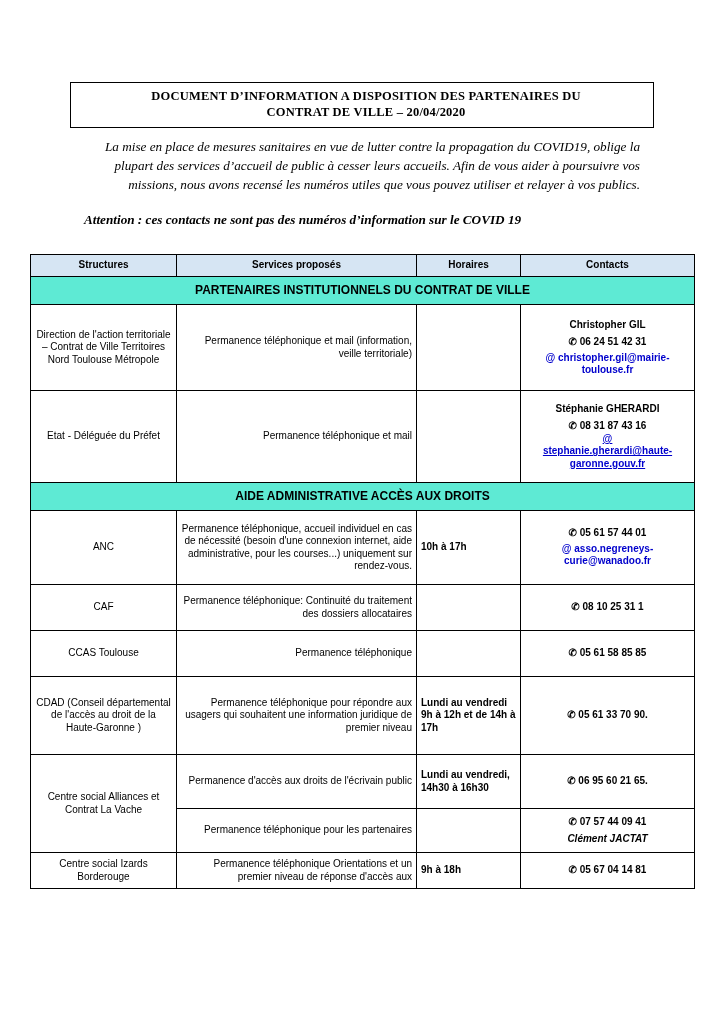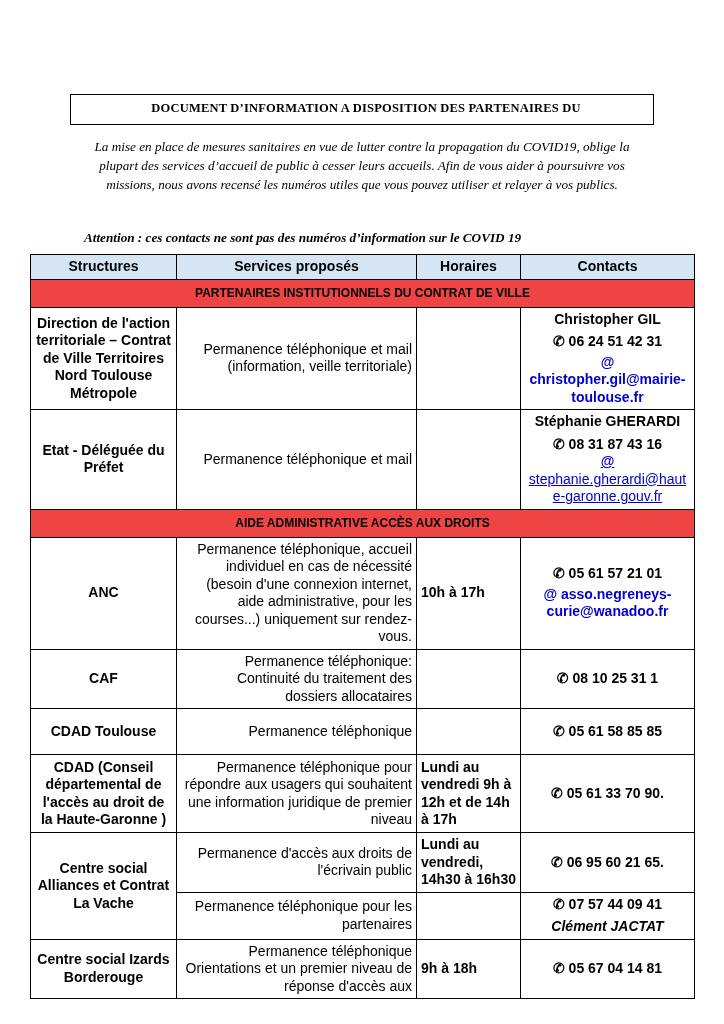--- a/index.html
+++ b/index.html
@@ -20,87 +20,86 @@
     overflow: hidden;
   }
   .title-box {
     position: absolute;
     left: 70px;
     top: 82px;
     width: 584px;
     border: 1px solid #000;
     padding: 6px 0 7px 8px;
     text-align: center;
-    margin-top: 12px;
   }
   .title-box .line {
     font-family: "Liberation Serif", serif;
     font-weight: bold;
     font-size: 12.5px;
     letter-spacing: 0.2px;
     line-height: 1.25;
     color: #000;
   }
   .intro {
     position: absolute;
     left: 84px;
     top: 137px;
     width: 556px;
     font-family: "Liberation Serif", serif;
     font-style: italic;
     font-size: 13.2px;
     line-height: 1.45;
     color: #000;
-    text-align: center;
+    text-align: right;
   }
   .attention {
     position: absolute;
     left: 84px;
-    top: 230px;
+    top: 212px;
     width: 556px;
     font-family: "Liberation Serif", serif;
     font-style: italic;
     font-weight: bold;
     font-size: 13.2px;
     color: #000;
   }
   table.main {
     position: absolute;
     left: 30px;
     top: 254px;
     width: 664px;
     border-collapse: collapse;
     table-layout: fixed;
   }
   table.main td, table.main th {
     border: 1px solid #000;
     vertical-align: middle;
     padding: 3px 4px;
-    font-size: 14px;
+    font-size: 10px;
     color: #000;
     line-height: 1.25;
   }
   thead th {
     background: #d6e5f3;
     font-weight: bold;
     font-size: 13px;
     text-align: center;
     height: 22px;
     padding: 3px 2px;
   }
   tr.section td {
-    background: #ef4444;
+    background: #5eead4;
     text-align: center;
     font-weight: bold;
     font-size: 12px;
     padding: 6px 4px;
   }
   td.struct {
     text-align: center;
-    font-weight: bold;
+    font-weight: normal;
     font-size: 9.8px;
   }
   td.serv {
     text-align: right;
     font-size: 9.8px;
   }
   td.hor {
     font-weight: bold;
     font-size: 9.8px;
   }
@@ -128,37 +127,38 @@
     display: block;
     color: #0000cc;
     font-weight: bold;
     word-break: break-word;
     margin-top: 3px;
   }
   .mail-plain {
     display: block;
     color: #0000cc;
     text-decoration: underline;
-    font-weight: normal;
+    font-weight: bold;
     word-break: break-word;
   }
   .at {
     display: block;
     color: #0000cc;
     text-decoration: underline;
     font-weight: bold;
   }
 </style>
 </head>
 <body>
 
 <div class="page">
 
   <div class="title-box">
     <div class="line">DOCUMENT D’INFORMATION A DISPOSITION DES PARTENAIRES DU</div>
+    <div class="line">CONTRAT DE VILLE – 20/04/2020</div>
   </div>
 
   <div class="intro">La mise en place de mesures sanitaires en vue de lutter contre la propagation du COVID19, oblige la plupart des services d’accueil de public à cesser leurs accueils. Afin de vous aider à poursuivre vos missions, nous avons recensé les numéros utiles que vous pouvez utiliser et relayer à vos publics.</div>
 
   <div class="attention">Attention : ces contacts ne sont pas des numéros d’information sur le COVID 19</div>
 
   <table class="main">
     <colgroup>
       <col style="width:146px">
       <col style="width:240px">
@@ -204,36 +204,36 @@
 
       <tr class="section">
         <td colspan="4">AIDE ADMINISTRATIVE ACCÈS AUX DROITS</td>
       </tr>
 
       <tr style="height:74px">
         <td class="struct">ANC</td>
         <td class="serv">Permanence téléphonique, accueil individuel en cas de nécessité (besoin d'une connexion internet, aide administrative, pour les courses...) uniquement sur rendez-vous.</td>
         <td class="hor">10h à 17h</td>
         <td class="cont">
-          <span class="phone">✆ 05 61 57 21 01</span>
+          <span class="phone">✆ 05 61 57 44 01</span>
           <span class="mail">@ asso.negreneys-curie@wanadoo.fr</span>
         </td>
       </tr>
 
       <tr style="height:46px">
         <td class="struct">CAF</td>
         <td class="serv">Permanence téléphonique: Continuité du traitement des dossiers allocataires</td>
         <td class="hor"></td>
         <td class="cont">
           <span class="phone">✆ 08 10 25 31 1</span>
         </td>
       </tr>
 
       <tr style="height:46px">
-        <td class="struct">CDAD Toulouse</td>
+        <td class="struct">CCAS Toulouse</td>
         <td class="serv">Permanence téléphonique</td>
         <td class="hor"></td>
         <td class="cont">
           <span class="phone">✆ 05 61 58 85 85</span>
         </td>
       </tr>
 
       <tr style="height:78px">
         <td class="struct">CDAD (Conseil départemental de l'accès au droit de la Haute-Garonne )</td>
         <td class="serv">Permanence téléphonique pour répondre aux usagers qui souhaitent une information juridique de premier niveau</td>

